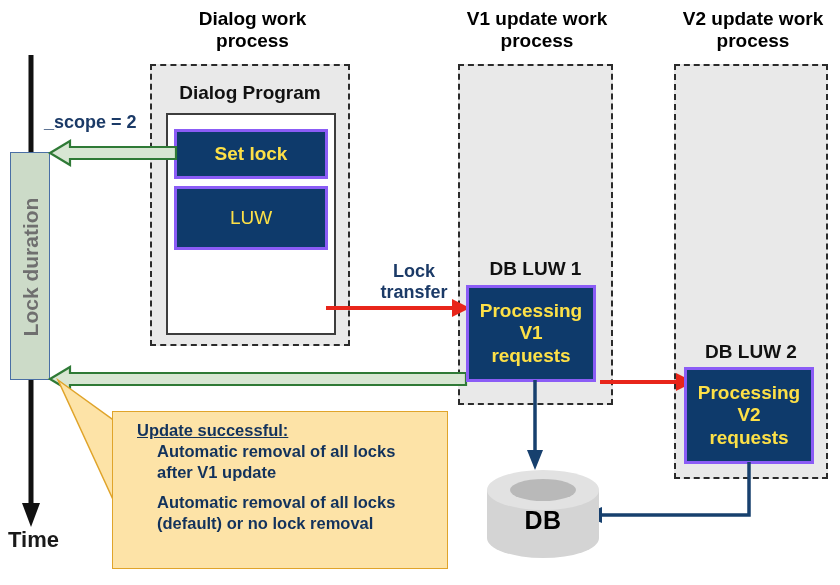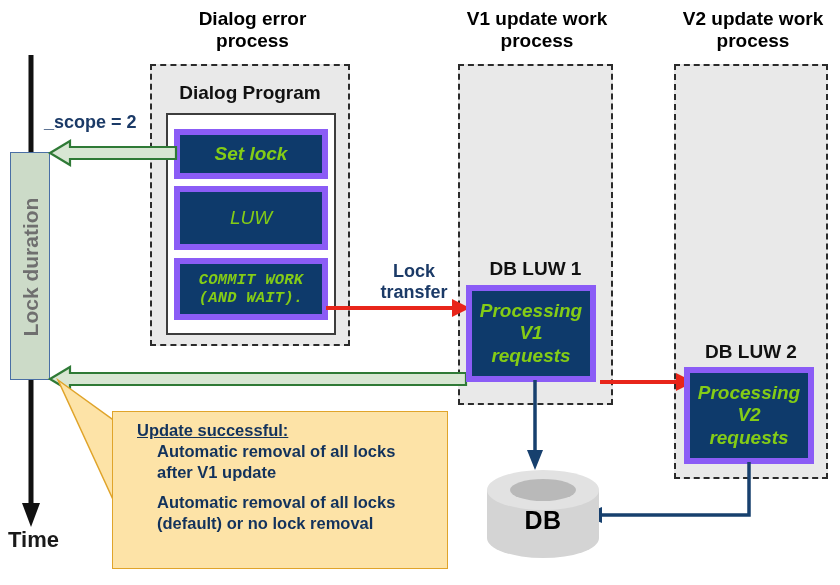--- a/index.html
+++ b/index.html
@@ -42,29 +42,28 @@
     font-size: 19px;
     color: #111111;
   }
   .dlg-inner {
     border: 2px solid #3d3d3d;
     background: #ffffff;
     box-sizing: border-box;
   }
   .navy {
     background: #0e3a6b;
-    border: 6px solid #8b5cf6;
-    box-sizing: border-box;
-    color: #84cc16;
+    border: 3px solid #8b5cf6;
+    box-sizing: border-box;
+    color: #fde047;
     display: flex;
     align-items: center;
     justify-content: center;
     text-align: center;
     line-height: 1.18;
-    font-style: italic;
   }
   .navy.b  { font-weight: bold; font-size: 19px; }
   .navy.r  { font-weight: normal; font-size: 19px; }
   .navy.mono {
     font-family: "Liberation Mono", "DejaVu Sans Mono", monospace;
     font-weight: bold;
     font-size: 15.5px;
     letter-spacing: .2px;
     white-space: pre;
   }
@@ -131,21 +130,21 @@
     letter-spacing: .5px;
   }
   svg { display: block; overflow: visible; }
 </style>
 </head>
 <body>
 
 <div id="stage">
 
   <div class="abs col-title" style="left:170px; top:8px; width:165px;">
-    <span style="white-space:pre-line;">Dialog error
+    <span style="white-space:pre-line;">Dialog work
 process</span>
   </div>
   <div class="abs col-title" style="left:452px; top:8px; width:170px;">
     <span style="white-space:pre-line;">V1 update work
 process</span>
   </div>
   <div class="abs col-title" style="left:668px; top:8px; width:170px;">
     <span style="white-space:pre-line;">V2 update work
 process</span>
   </div>
@@ -156,24 +155,20 @@
 
   <div class="abs dlg-title" style="left:150px; top:82px; width:200px;">Dialog Program</div>
 
   <div class="abs dlg-inner" style="left:166px; top:113px; width:170px; height:222px;"></div>
 
   <div class="abs navy b" style="left:174px; top:129px; width:154px; height:50px;">
     <span style="white-space:pre-line;">Set lock</span>
   </div>
   <div class="abs navy r" style="left:174px; top:186px; width:154px; height:64px;">
     <span style="white-space:pre-line;">LUW</span>
-  </div>
-  <div class="abs navy mono" style="left:174px; top:258px; width:154px; height:62px;">
-    <span>COMMIT WORK
-(AND WAIT).</span>
   </div>
 
   <svg class="abs" style="left:0px; top:55px;" width="70" height="490">
     <line x1="31" y1="0" x2="31" y2="455" stroke="#111111" stroke-width="5"></line>
     <polygon points="31,472 22,448 40,448" fill="#111111"></polygon>
   </svg>
   <div class="abs lbl-black" style="left:8px; top:527px;">Time</div>
 
   <div class="abs" id="lock-bar" style="left:10px; top:152px; width:40px; height:228px;">
     <div style="position:absolute; left:0; top:0; width:40px; height:228px;

